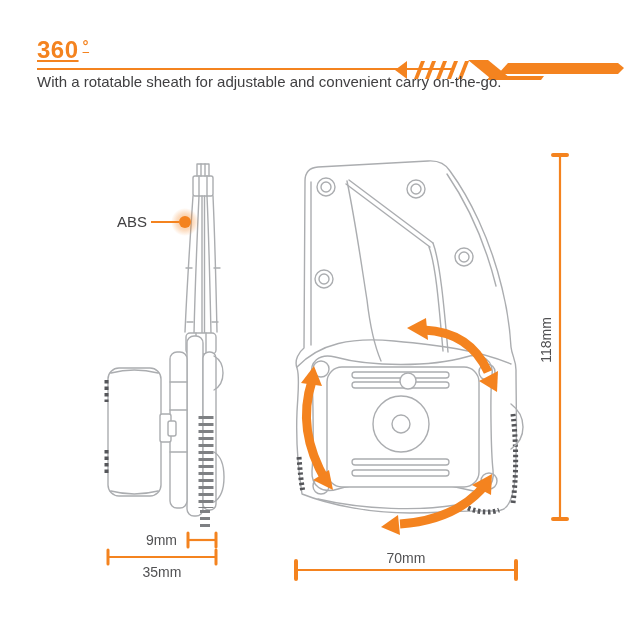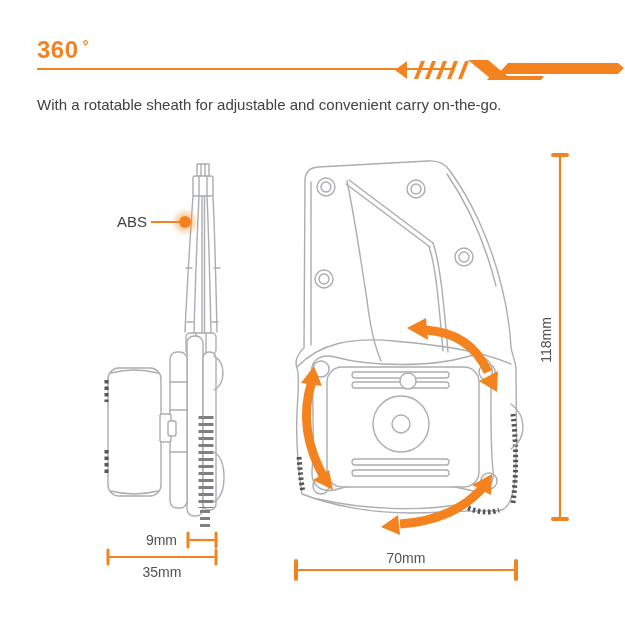--- a/index.html
+++ b/index.html
@@ -4,26 +4,26 @@
 <style>
   :root{
     --accent:#F4831F; --ink:#414042; --dim:#515153;
     --line:#ABADB0; --linedark:#7E8083; --serration:#55565A; --bg:#FFFFFF;
   }
   html,body{margin:0;padding:0;background:var(--bg);}
   .page{position:relative;width:625px;height:625px;background:var(--bg);overflow:hidden;
         font-family:"Liberation Sans",sans-serif;}
   
   .title{position:absolute;left:37px;top:38px;margin:0;display:flex;align-items:flex-start;
-         color:var(--accent);font-size:24px;font-weight:700;letter-spacing:.5px;line-height:1;}
+         color:var(--accent);font-size:24px;font-weight:700;letter-spacing:.5px;line-height:1;text-decoration:underline;}
   .t-deg{margin-right:4px;}
   .t-degsym{font-size:15px;vertical-align:8px;margin-right:12px;}
   .underline{position:absolute;left:37px;top:68px;width:415px;height:2px;background:var(--accent);}
   .deco{position:absolute;left:394px;top:55px;width:232px;height:30px;}
-  .subtitle{position:absolute;left:37px;top:95px;margin:0;width:560px;
+  .subtitle{position:absolute;left:37px;top:72px;margin:0;width:560px;
             color:var(--ink);font-size:15px;line-height:1.35;}
   
   .drawing{position:absolute;left:0;top:0;width:625px;height:625px;}
   .ln{fill:none;stroke:var(--line);stroke-width:1.4;stroke-linecap:round;stroke-linejoin:round;}
   .lnf{fill:#fff;stroke:var(--line);stroke-width:1.4;stroke-linejoin:round;}
   .slot{fill:none;stroke:var(--line);stroke-width:1.3;}
   .ribs{fill:none;stroke:var(--linedark);stroke-width:15;stroke-dasharray:3 4;}
   .ribs2{fill:none;stroke:var(--linedark);stroke-width:10;stroke-dasharray:3 4;}
   .serr{fill:none;stroke:var(--serration);stroke-width:4;stroke-dasharray:3.5 3;}
   .serr2{fill:none;stroke:var(--serration);stroke-width:5;stroke-dasharray:2.5 2.6;}

